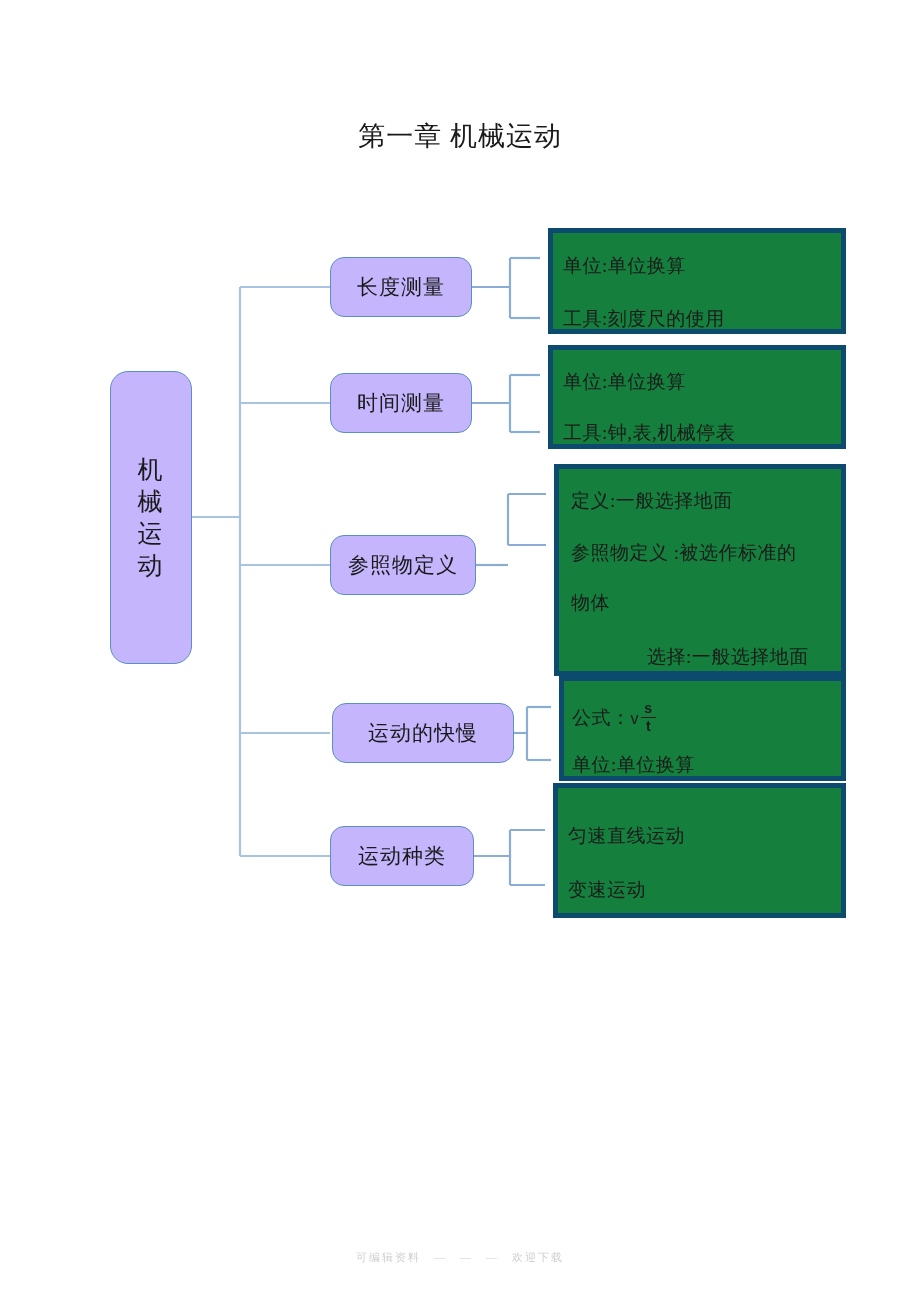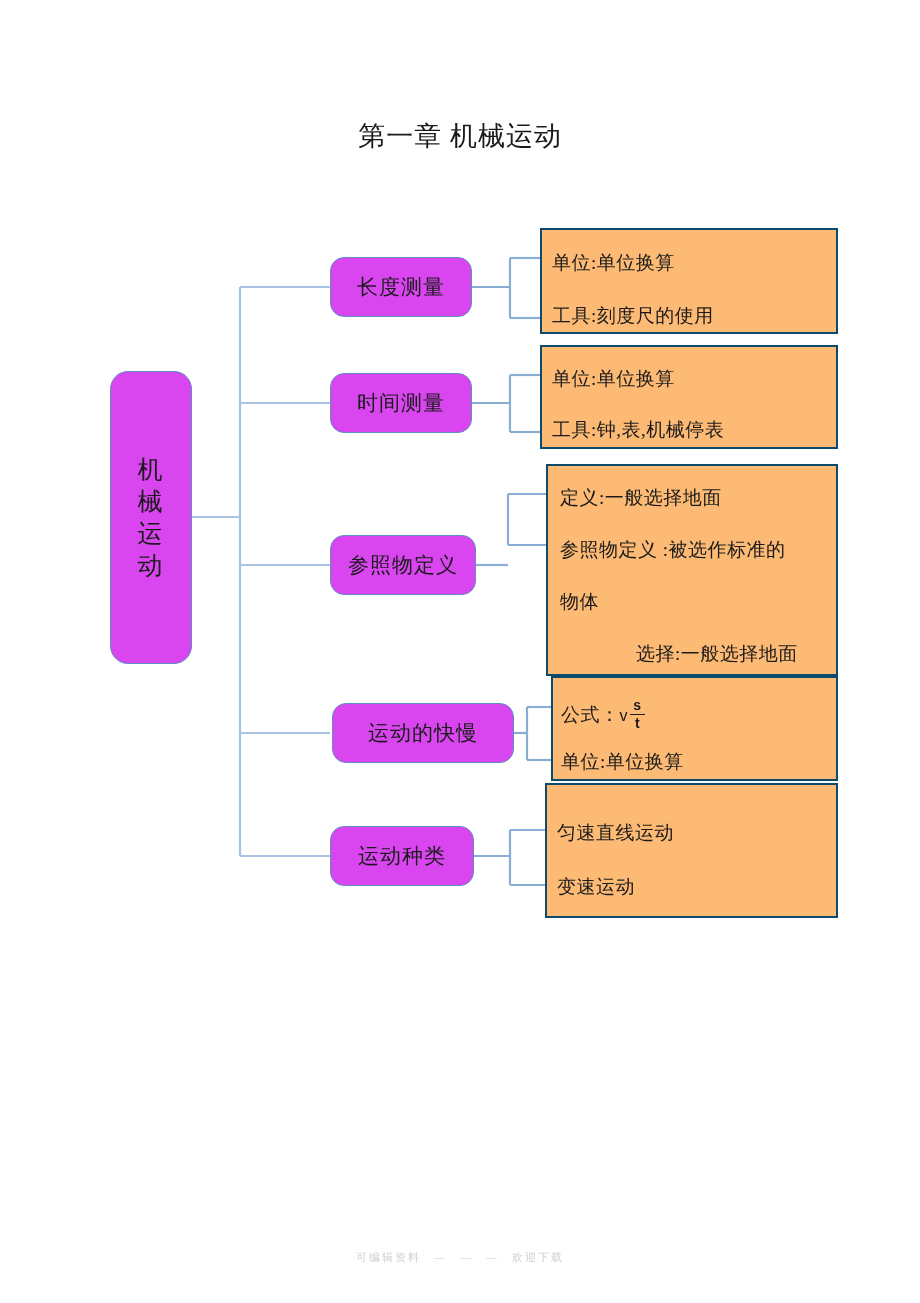--- a/index.html
+++ b/index.html
@@ -42,21 +42,21 @@
     height: 1303px;
     pointer-events: none;
   }
 
   
   .node {
     position: absolute;
     box-sizing: border-box;
     border: 1.6px solid #5b8fc2;
     border-radius: 14px;
-    background: #d946ef;
+    background: #c4b5fd;
     display: flex;
     align-items: center;
     justify-content: center;
     font-size: 21px;
     letter-spacing: 1px;
     color: #1a1a1a;
     font-family: "Liberation Serif", "DejaVu Serif", serif;
   }
   .node.root {
     border-radius: 18px;
@@ -65,25 +65,26 @@
     letter-spacing: 2px;
     text-align: center;
     white-space: pre-line;
     writing-mode: horizontal-tb;
   }
 
   
   .detail-box {
     position: absolute;
     box-sizing: border-box;
-    border: 2px solid #0c4a6e;
-    background: #fdba74;
+    border: 5px solid #0c4a6e;
+    background: #15803d;
     font-size: 19px;
     color: #1a1a1a;
     font-family: "Liberation Serif", "DejaVu Serif", serif;
+    margin-left: 8px;
   }
   .detail-line {
     position: absolute;
     white-space: nowrap;
     font-size: 19px;
     line-height: 1;
     letter-spacing: 0.5px;
   }
   .detail-line.indent { }
 
@@ -212,21 +213,21 @@
   </div>
 
   <div class="detail-box" style="left:540px; top:345px; width:298px; height:104px;">
     <span class="detail-line" style="left:10px; top:22px;">单位:单位换算</span>
     <span class="detail-line" style="left:10px; top:73px;">工具:钟,表,机械停表</span>
   </div>
 
   <div class="detail-box" style="left:546px; top:464px; width:292px; height:212px;">
     <span class="detail-line" style="left:12px; top:22px;">定义:一般选择地面</span>
     <span class="detail-line" style="left:12px; top:74px;">参照物定义    :被选作标准的</span>
-    <span class="detail-line" style="left:12px; top:126px;">物体</span>
+    <span class="detail-line" style="left:12px; top:126px;font-family:Liberation Mono, monospace;">物体</span>
     <span class="detail-line indent" style="left:88px; top:178px;">选择:一般选择地面</span>
   </div>
 
   <div class="detail-box" style="left:551px; top:676px; width:287px; height:105px;">
     <span class="detail-line" style="left:8px; top:22px;">
       <span>公式：</span><span class="formula-v">v</span><span class="frac">
           <span class="num">s</span>
           <span class="bar"></span>
           <span class="den">t</span>
         </span>

